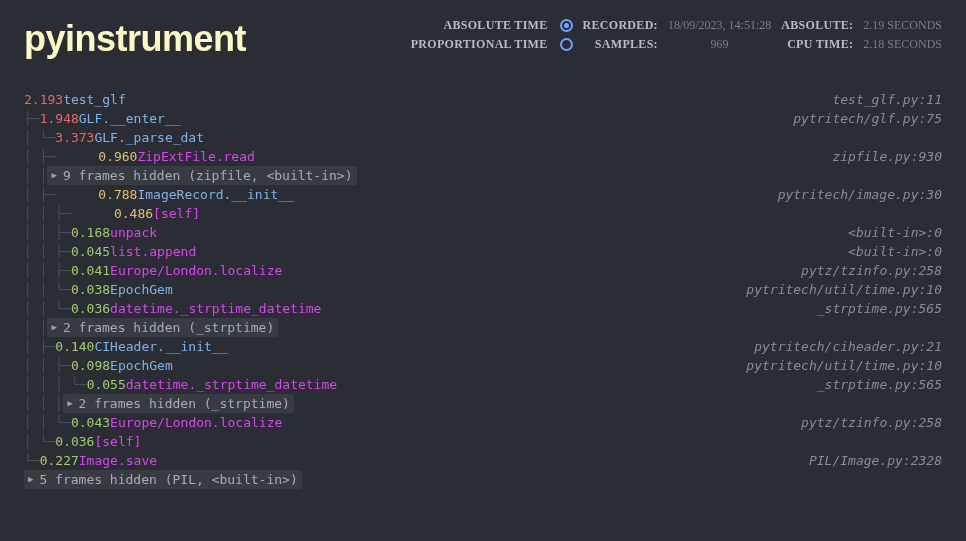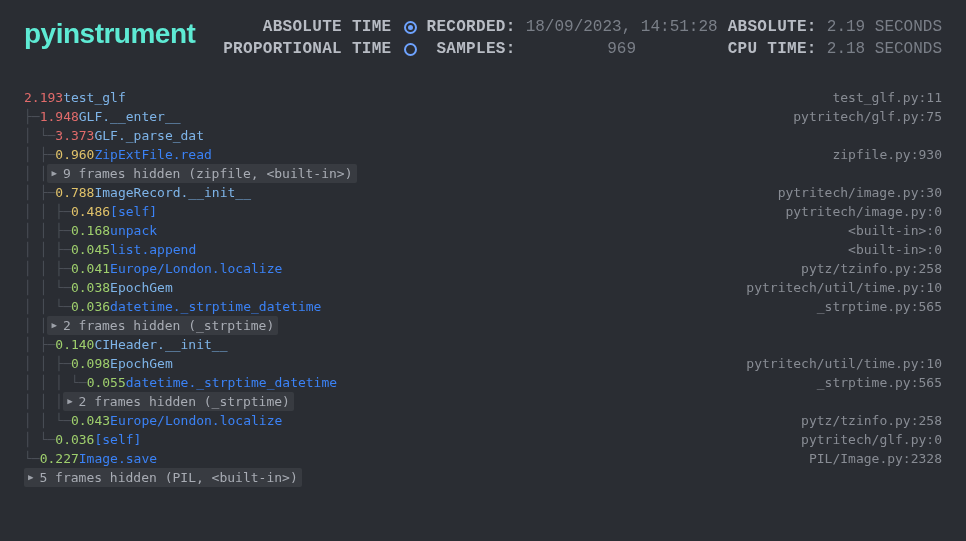--- a/index.html
+++ b/index.html
@@ -12,56 +12,56 @@
     color: #d0d0d0;
     overflow: hidden;
   }
   .header {
     display: flex;
     align-items: flex-start;
     padding: 18px 24px 24px 24px;
   }
   .brand {
     font-family: -apple-system, "Segoe UI", sans-serif;
-    font-size: 28px;
+    font-size: 36px;
     font-weight: 600;
-    color: #5eead4;
+    color: #fef9c3;
     letter-spacing: -0.5px;
   }
   .meta {
     margin-left: auto;
     display: grid;
     grid-template-columns: auto auto auto auto auto auto;
     column-gap: 10px;
     row-gap: 4px;
-    font-family: Liberation Mono, monospace;
-    font-size: 16px;
+    font-family: Liberation Serif, serif;
+    font-size: 12px;
     align-items: center;
   }
   .meta-label { color: #b8bcc4; font-weight: 600; text-align: right; letter-spacing: 0.3px;}
   .meta-value { color: #7a7f88; text-align: center; white-space: nowrap; }
   .radio {
     width: 13px; height: 13px; border-radius: 50%;
     border: 2px solid #6ea3ff; display: inline-block;
     position: relative; margin-left: 2px;
   }
   .radio.checked::after {
     content: ""; position: absolute; inset: 2px;
     background: #6ea3ff; border-radius: 50%;
   }
   .tree { padding: 6px 24px 0 24px; line-height: 19px; }
   .row { display: flex; white-space: nowrap; }
   .left { flex: 0 0 auto; display: flex; justify-content: flex-end; }
   .guides { color: #4a4e56; }
   .time-red { color: #e26b6b; }
-  .time-yellow { color: #e0c26a; }
+  .time-yellow { color: #e0c26a; margin-left: 43px; }
   .time-green { color: #9fcf6d; }
   .name-blue { color: #7eb4e8; }
-  .name-white { color: #3b82f6; }
-  .loc { margin-left: auto; color: #888c94; text-align: right; }
+  .name-white { color: #d946ef; }
+  .loc { margin-left: auto; color: #888c94; text-align: right; font-style: italic; }
   .hidden-box {
     background: #383b41; color: #a8acb4; padding: 0 4px;
     display: inline-flex; align-items: center; border-radius: 2px;
   }
   .tri { font-size: 9px; color: #9da1a9; margin-right: 6px; }
 </style>
 </head>
 <body>
 
 <div class="header">
@@ -137,21 +137,20 @@
       </span>
       <span class="loc">pytritech/image.py:30</span>
     </div>
     <div class="row">
       <span class="left">
         <span class="guides">│     │  ├─ </span>
         <span class="time-yellow">0.486</span>
         <span> </span>
         <span class="name-white">[self]</span>
       </span>
-      <span class="loc">pytritech/image.py:0</span>
     </div>
     <div class="row">
       <span class="left">
         <span class="guides">│     │  ├─ </span>
         <span class="time-green">0.168</span>
         <span> </span>
         <span class="name-white">unpack</span>
       </span>
       <span class="loc">&lt;built-in&gt;:0</span>
     </div>
@@ -200,20 +199,21 @@
         </span>
       </span>
     </div>
     <div class="row">
       <span class="left">
         <span class="guides">│     ├─ </span>
         <span class="time-green">0.140</span>
         <span> </span>
         <span class="name-blue">CIHeader.__init__</span>
       </span>
+      <span class="loc">pytritech/ciheader.py:21</span>
     </div>
     <div class="row">
       <span class="left">
         <span class="guides">│     │  ├─ </span>
         <span class="time-green">0.098</span>
         <span> </span>
         <span class="name-blue">EpochGem</span>
       </span>
       <span class="loc">pytritech/util/time.py:10</span>
     </div>
@@ -244,21 +244,20 @@
       </span>
       <span class="loc">pytz/tzinfo.py:258</span>
     </div>
     <div class="row">
       <span class="left">
         <span class="guides">│     └─ </span>
         <span class="time-green">0.036</span>
         <span> </span>
         <span class="name-white">[self]</span>
       </span>
-      <span class="loc">pytritech/glf.py:0</span>
     </div>
     <div class="row">
       <span class="left">
         <span class="guides">└─ </span>
         <span class="time-green">0.227</span>
         <span> </span>
         <span class="name-white">Image.save</span>
       </span>
       <span class="loc">PIL/Image.py:2328</span>
     </div>

